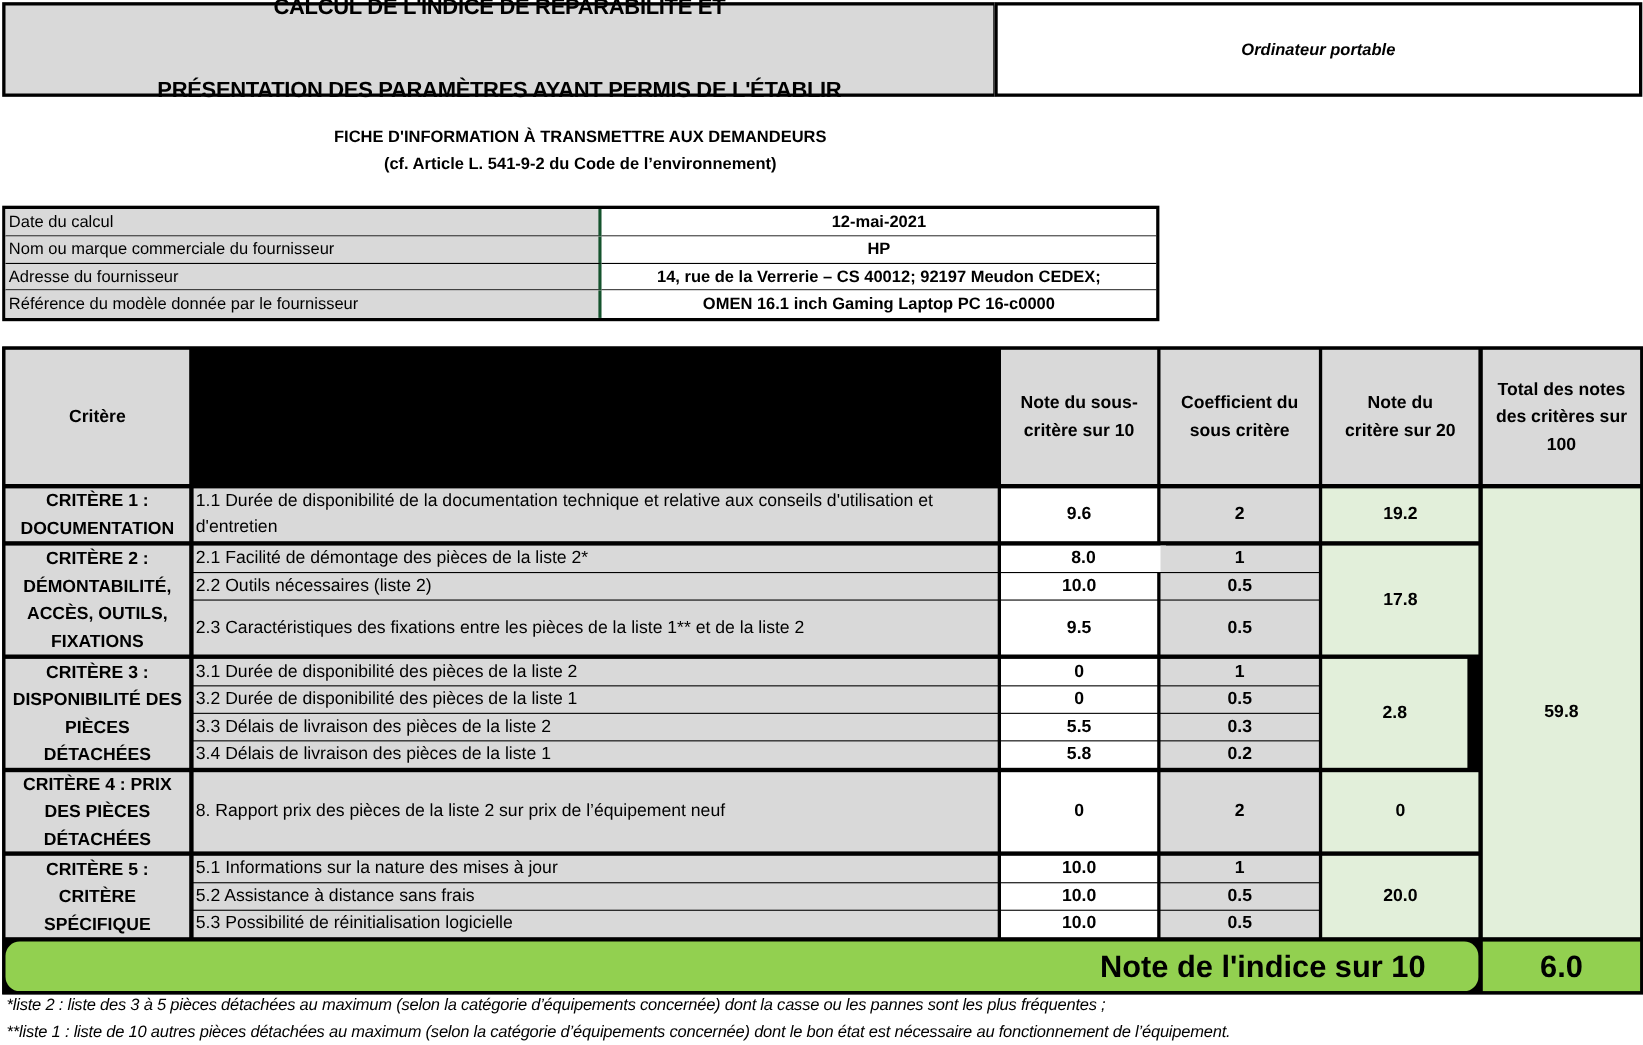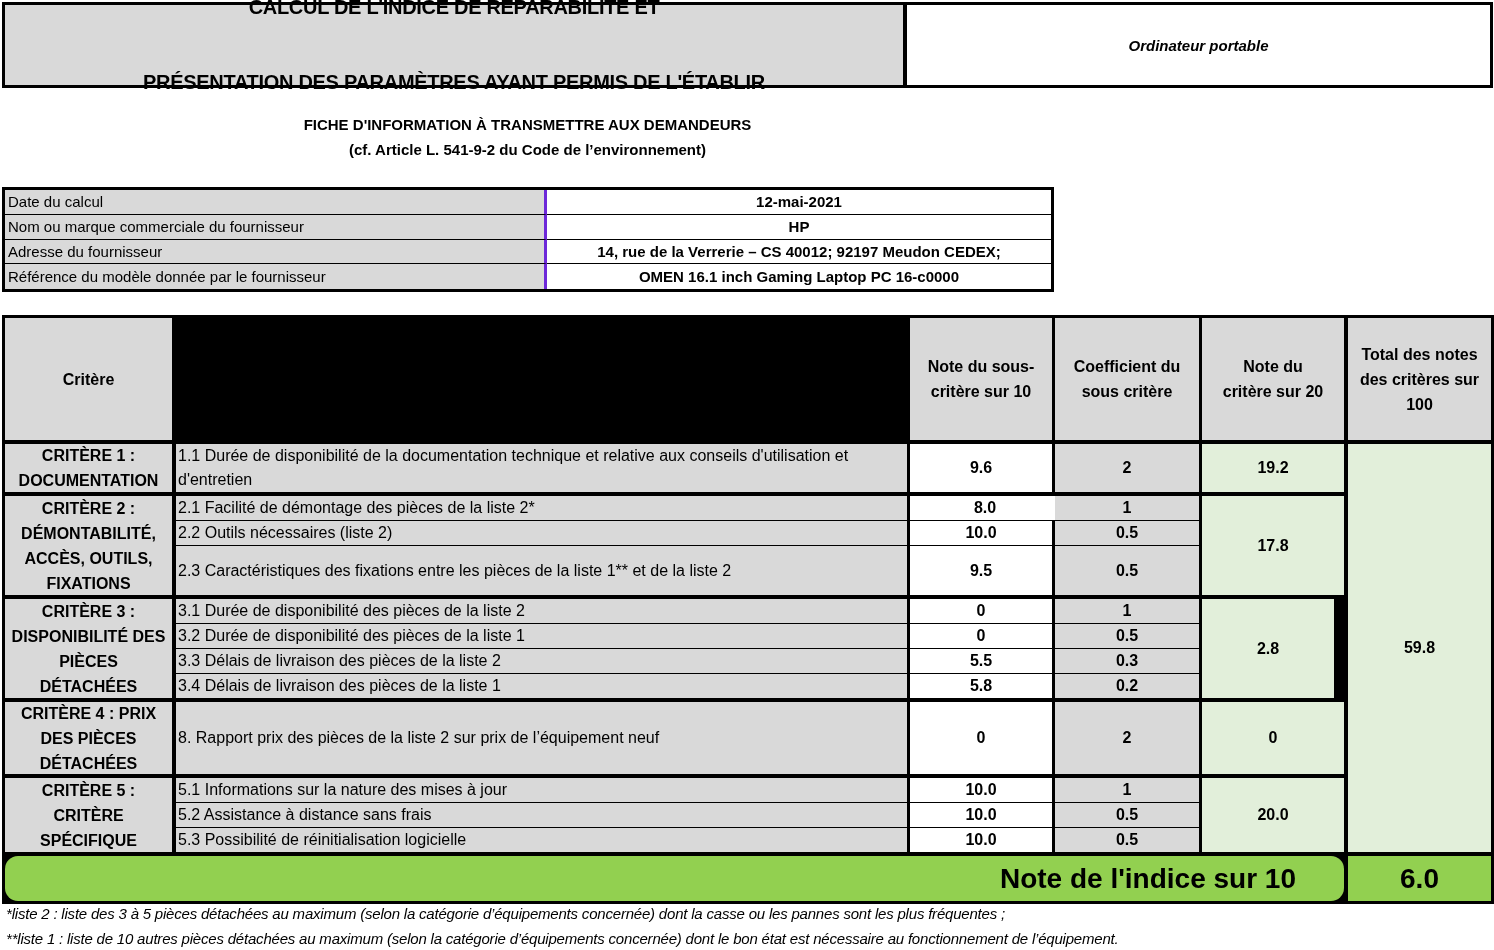--- a/index.html
+++ b/index.html
@@ -7,21 +7,21 @@
   .abs { position: absolute; box-sizing: border-box; }
 
   
   .title-box { left: 2px; top: 2px; width: 904px; height: 86px; background: #d9d9d9; border: 3px solid #000; display: flex; flex-direction: column; align-items: center; justify-content: center; font-weight: bold; font-size: 20px; line-height: 31px; letter-spacing: -0.3px; gap: 44px; }
   .cat-box { left: 904px; top: 2px; width: 589px; height: 86px; background: #fff; border: 3px solid #000; display: flex; align-items: center; justify-content: center; font-style: italic; font-weight: bold; font-size: 15px; }
 
   .fiche { left: 200px; top: 112px; width: 655px; text-align: center; font-weight: bold; font-size: 15px; line-height: 25px; }
 
   
   .info { left: 2px; top: 187px; width: 1052px; height: 105px; border: 3px solid #000; display: grid; grid-template-columns: 542px 1fr; grid-template-rows: repeat(4, 1fr); }
-  .info .lbl { background: #d9d9d9; border-right: 3px solid #6d28d9; border-bottom: 1px solid #000; font-size: 15px; padding-left: 3px; display: flex; align-items: center; }
+  .info .lbl { background: #d9d9d9; border-right: 3px solid #14532d; border-bottom: 1px solid #000; font-size: 15px; padding-left: 3px; display: flex; align-items: center; }
   .info .val { background: #fff; border-bottom: 1px solid #000; font-size: 15px; font-weight: bold; display: flex; align-items: center; justify-content: center; }
   .info .last { border-bottom: none; }
 
   
   .main { left: 2px; top: 315px; width: 1492px; height: 589px; border: 3px solid #000; background: #000; }
   .cell { position: absolute; box-sizing: border-box; display: flex; align-items: center; justify-content: center; text-align: center; font-size: 16px; }
   .hdr { background: #d9d9d9; font-weight: bold; line-height: 25px; }
   .crit { background: #d9d9d9; font-weight: bold; line-height: 25px; font-size: 16px; }
   .sub { background: #d9d9d9; justify-content: flex-start; text-align: left; padding-left: 2px; line-height: 24px; }
   .note { background: #fff; font-weight: bold; }

